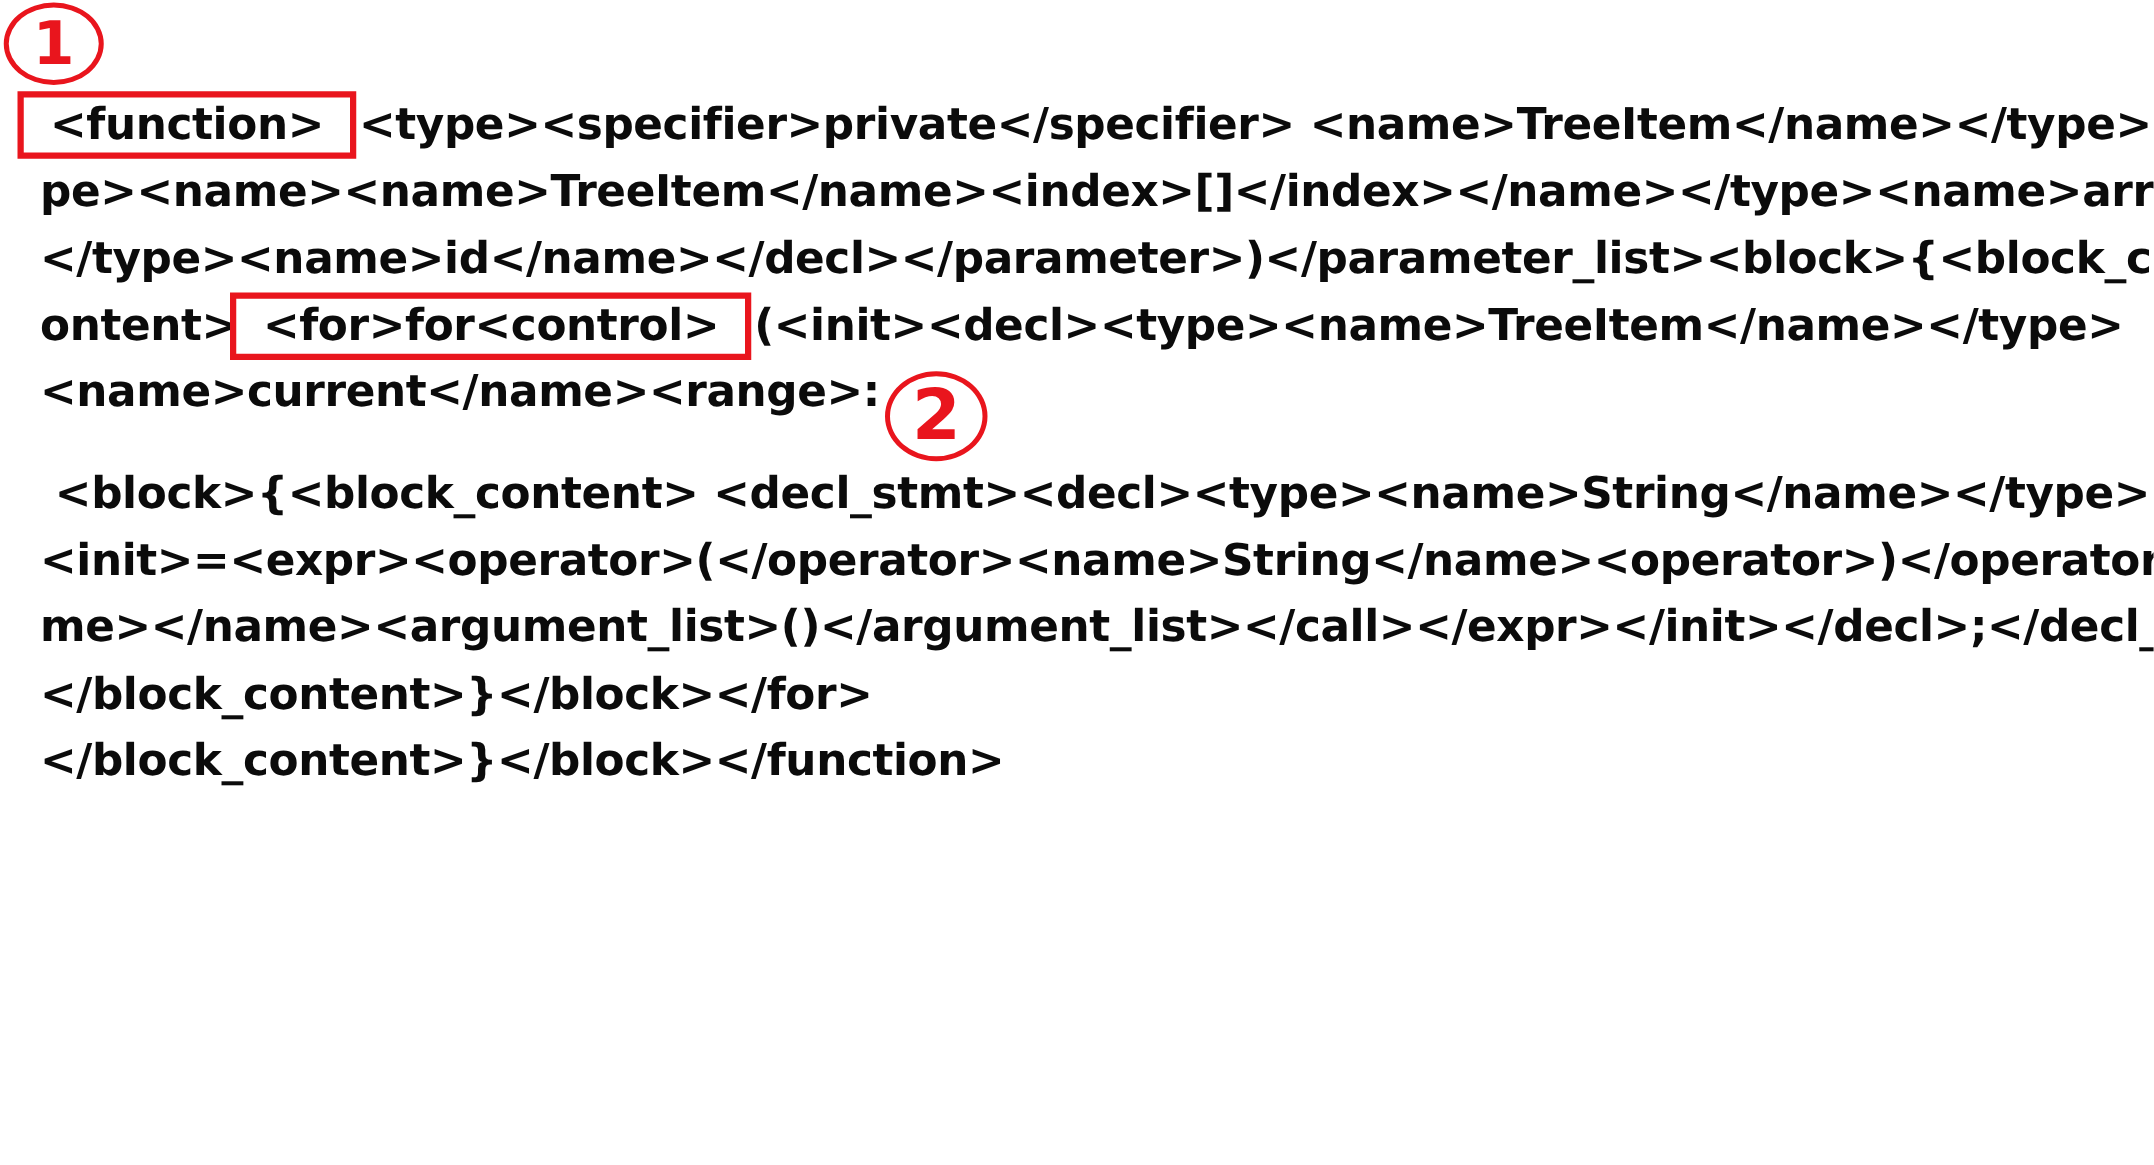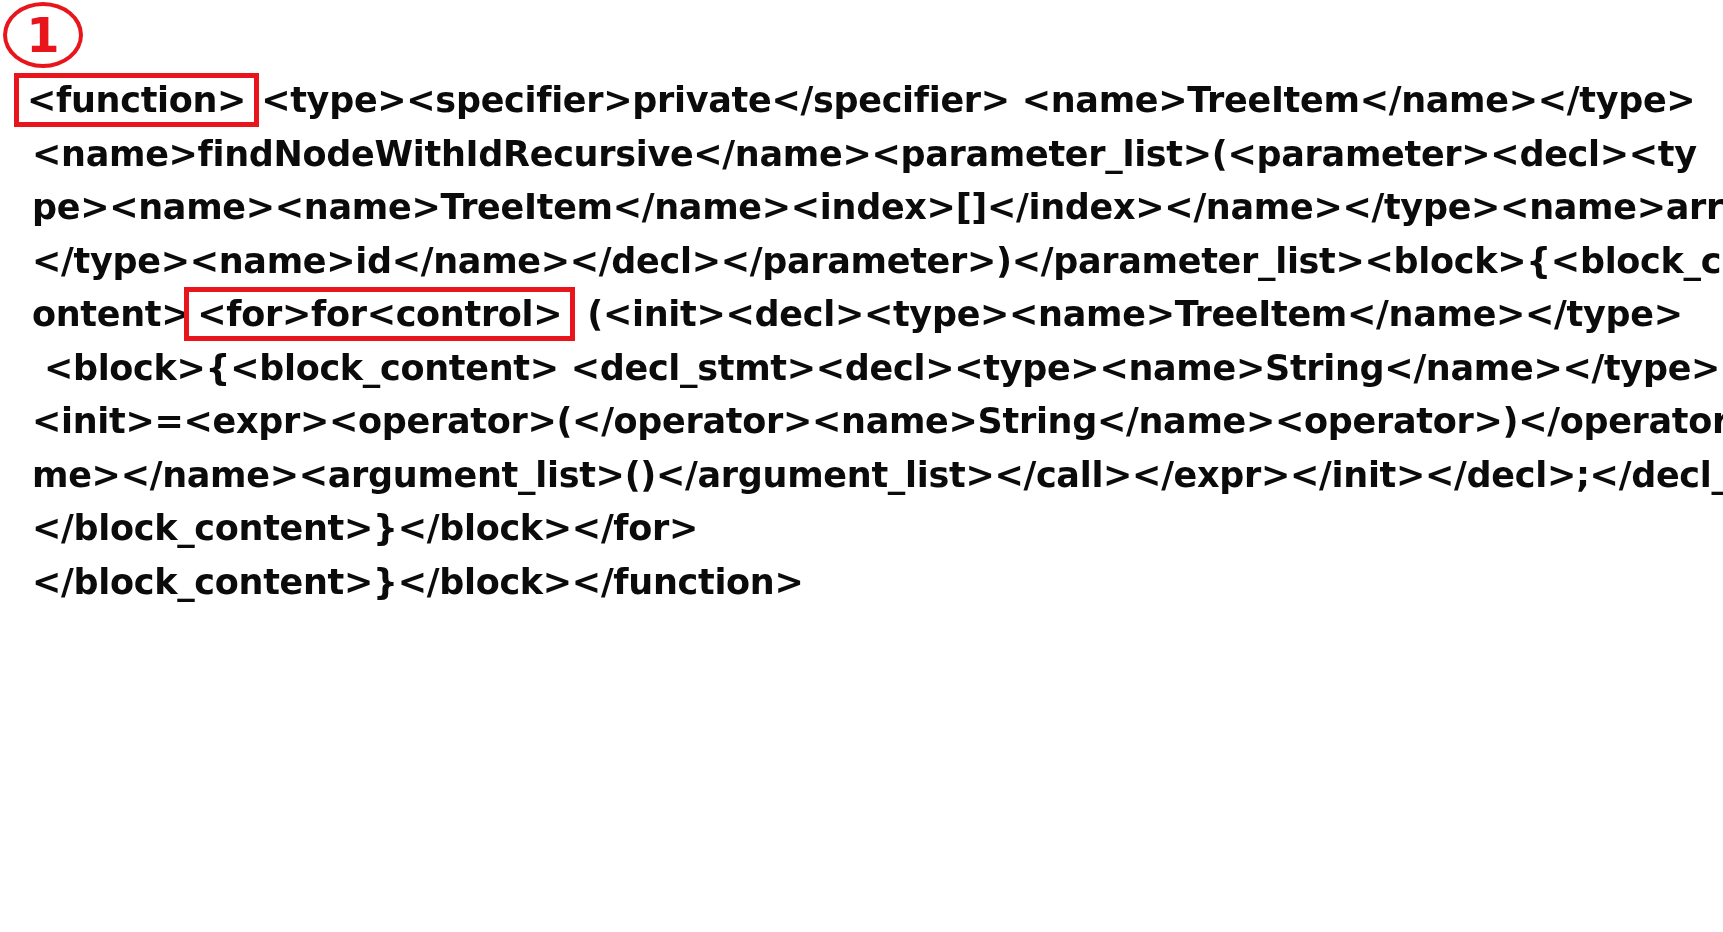--- a/index.html
+++ b/index.html
@@ -26,29 +26,29 @@
   .code-line {
     white-space: pre;
     font-size: 35px;
     line-height: 53.5px;
     font-weight: bold;
     color: #0b0b0b;
     letter-spacing: -0.3px;
   }
   .hl-box {
     border: 5px solid #e9151d;
-    padding: 2px 8px;
+    padding: 2px 21px;
   }
   .hl-box.fn {
     margin-left: -18px;
     margin-right: 2px;
   }
   .hl-box.forctl {
     margin-left: -6px;
-    margin-right: 12px;
+    margin-right: 2px;
   }
   .marker {
     box-sizing: border-box;
     border: 4px solid #e9151d;
     border-radius: 50%;
     color: #e9151d;
     font-weight: bold;
     text-align: center;
     background: transparent;
   }
@@ -76,26 +76,26 @@
 <body>
 
 <div class="canvas">
 
   <div class="marker marker-1"><span>1</span></div>
 
   <div class="code-block">
 
     <div class="code-line"><span class="hl-box fn"><span>&lt;function&gt;</span></span><span>&lt;type&gt;&lt;specifier&gt;private&lt;/specifier&gt; &lt;name&gt;TreeItem&lt;/name&gt;&lt;/type&gt;</span></div>
 
-    <div class="code-line">&lt;name&gt;findNodeWithIdRecursive&lt;/name&gt;&lt;parameter_list&gt;(&lt;parameter&gt;&lt;decl&gt;&lt;ty</div>
     <div class="code-line">pe&gt;&lt;name&gt;&lt;name&gt;TreeItem&lt;/name&gt;&lt;index&gt;[]&lt;/index&gt;&lt;/name&gt;&lt;/type&gt;&lt;name&gt;arrI</div>
     <div class="code-line">&lt;/type&gt;&lt;name&gt;id&lt;/name&gt;&lt;/decl&gt;&lt;/parameter&gt;)&lt;/parameter_list&gt;&lt;block&gt;{&lt;block_c</div>
 
     <div class="code-line"><span>ontent&gt;</span><span class="hl-box forctl"><span>&lt;for&gt;for&lt;control&gt;</span></span><span>(&lt;init&gt;&lt;decl&gt;&lt;type&gt;&lt;name&gt;TreeItem&lt;/name&gt;&lt;/type&gt;</span></div>
 
+    <div class="code-line"><span>&lt;name&gt;current&lt;/name&gt;&lt;range&gt;:</span><span class="marker marker-2"><span>2</span></span></div>
 
     <div class="code-line"> &lt;block&gt;{&lt;block_content&gt; &lt;decl_stmt&gt;&lt;decl&gt;&lt;type&gt;&lt;name&gt;String&lt;/name&gt;&lt;/type&gt;</div>
     <div class="code-line">&lt;init&gt;=&lt;expr&gt;&lt;operator&gt;(&lt;/operator&gt;&lt;name&gt;String&lt;/name&gt;&lt;operator&gt;)&lt;/operator&gt;</div>
     <div class="code-line">me&gt;&lt;/name&gt;&lt;argument_list&gt;()&lt;/argument_list&gt;&lt;/call&gt;&lt;/expr&gt;&lt;/init&gt;&lt;/decl&gt;;&lt;/decl_</div>
     <div class="code-line">&lt;/block_content&gt;}&lt;/block&gt;&lt;/for&gt;</div>
     <div class="code-line">&lt;/block_content&gt;}&lt;/block&gt;&lt;/function&gt;</div>
 
   </div>
 </div>
 

